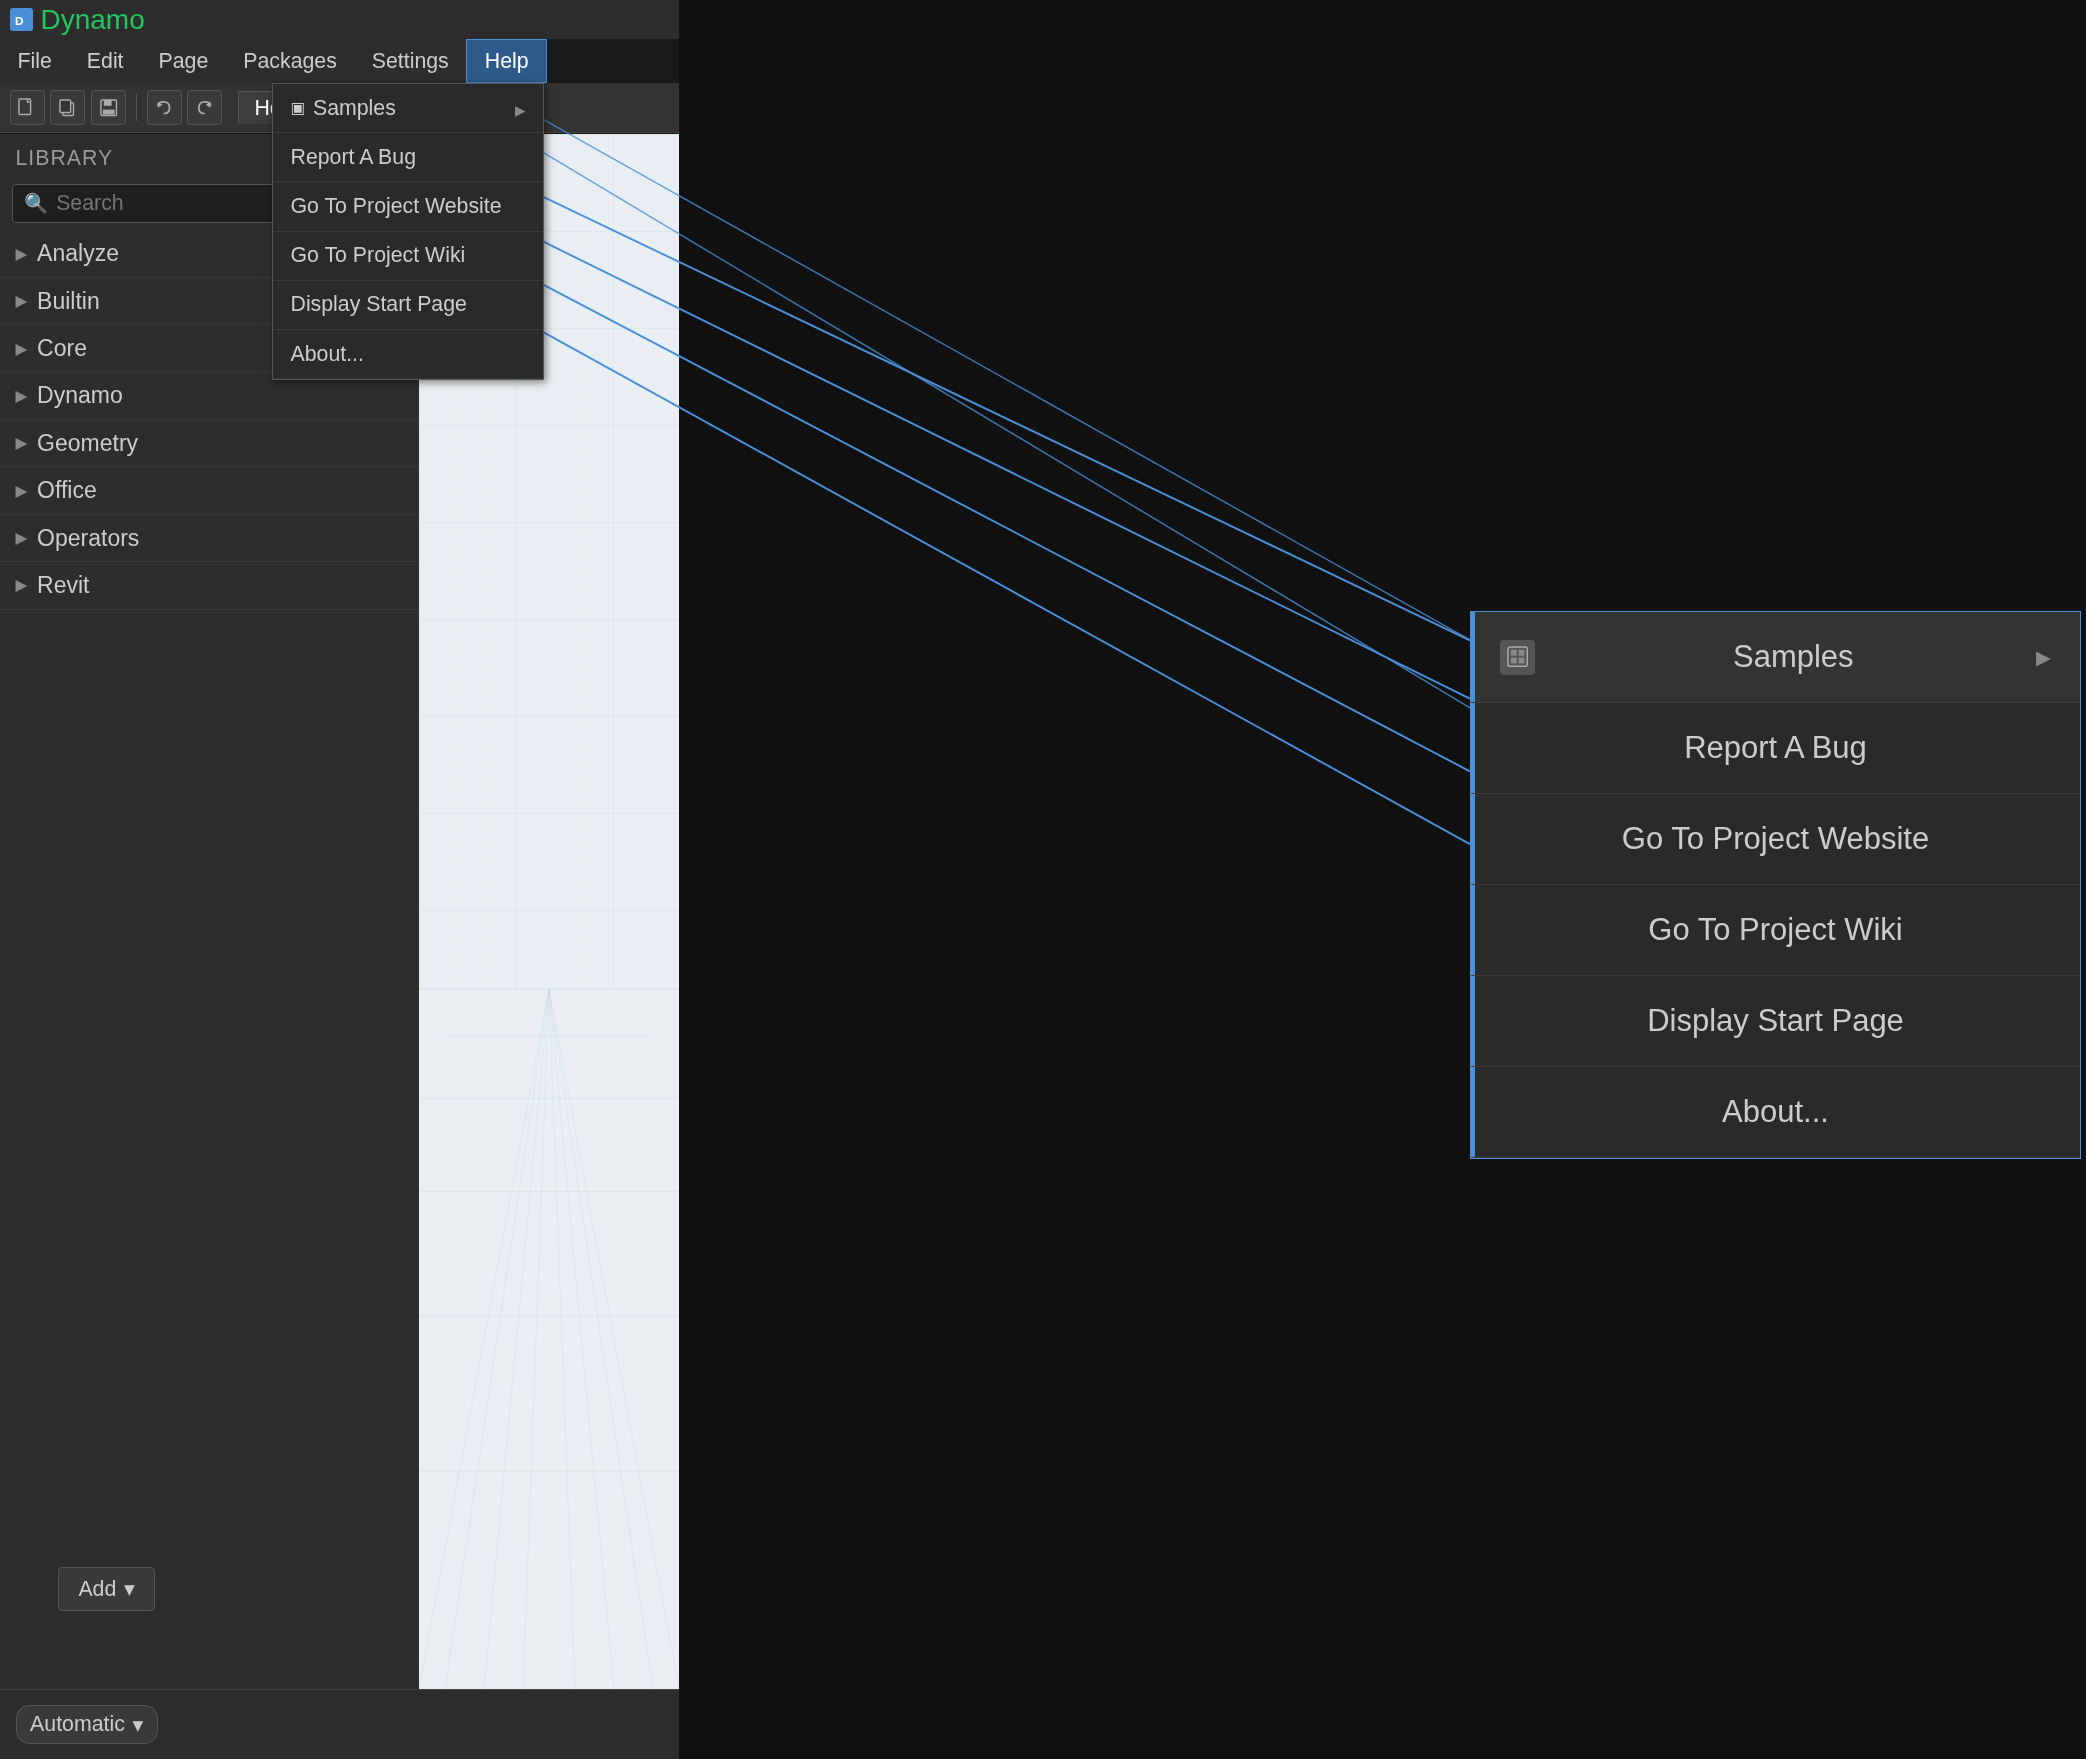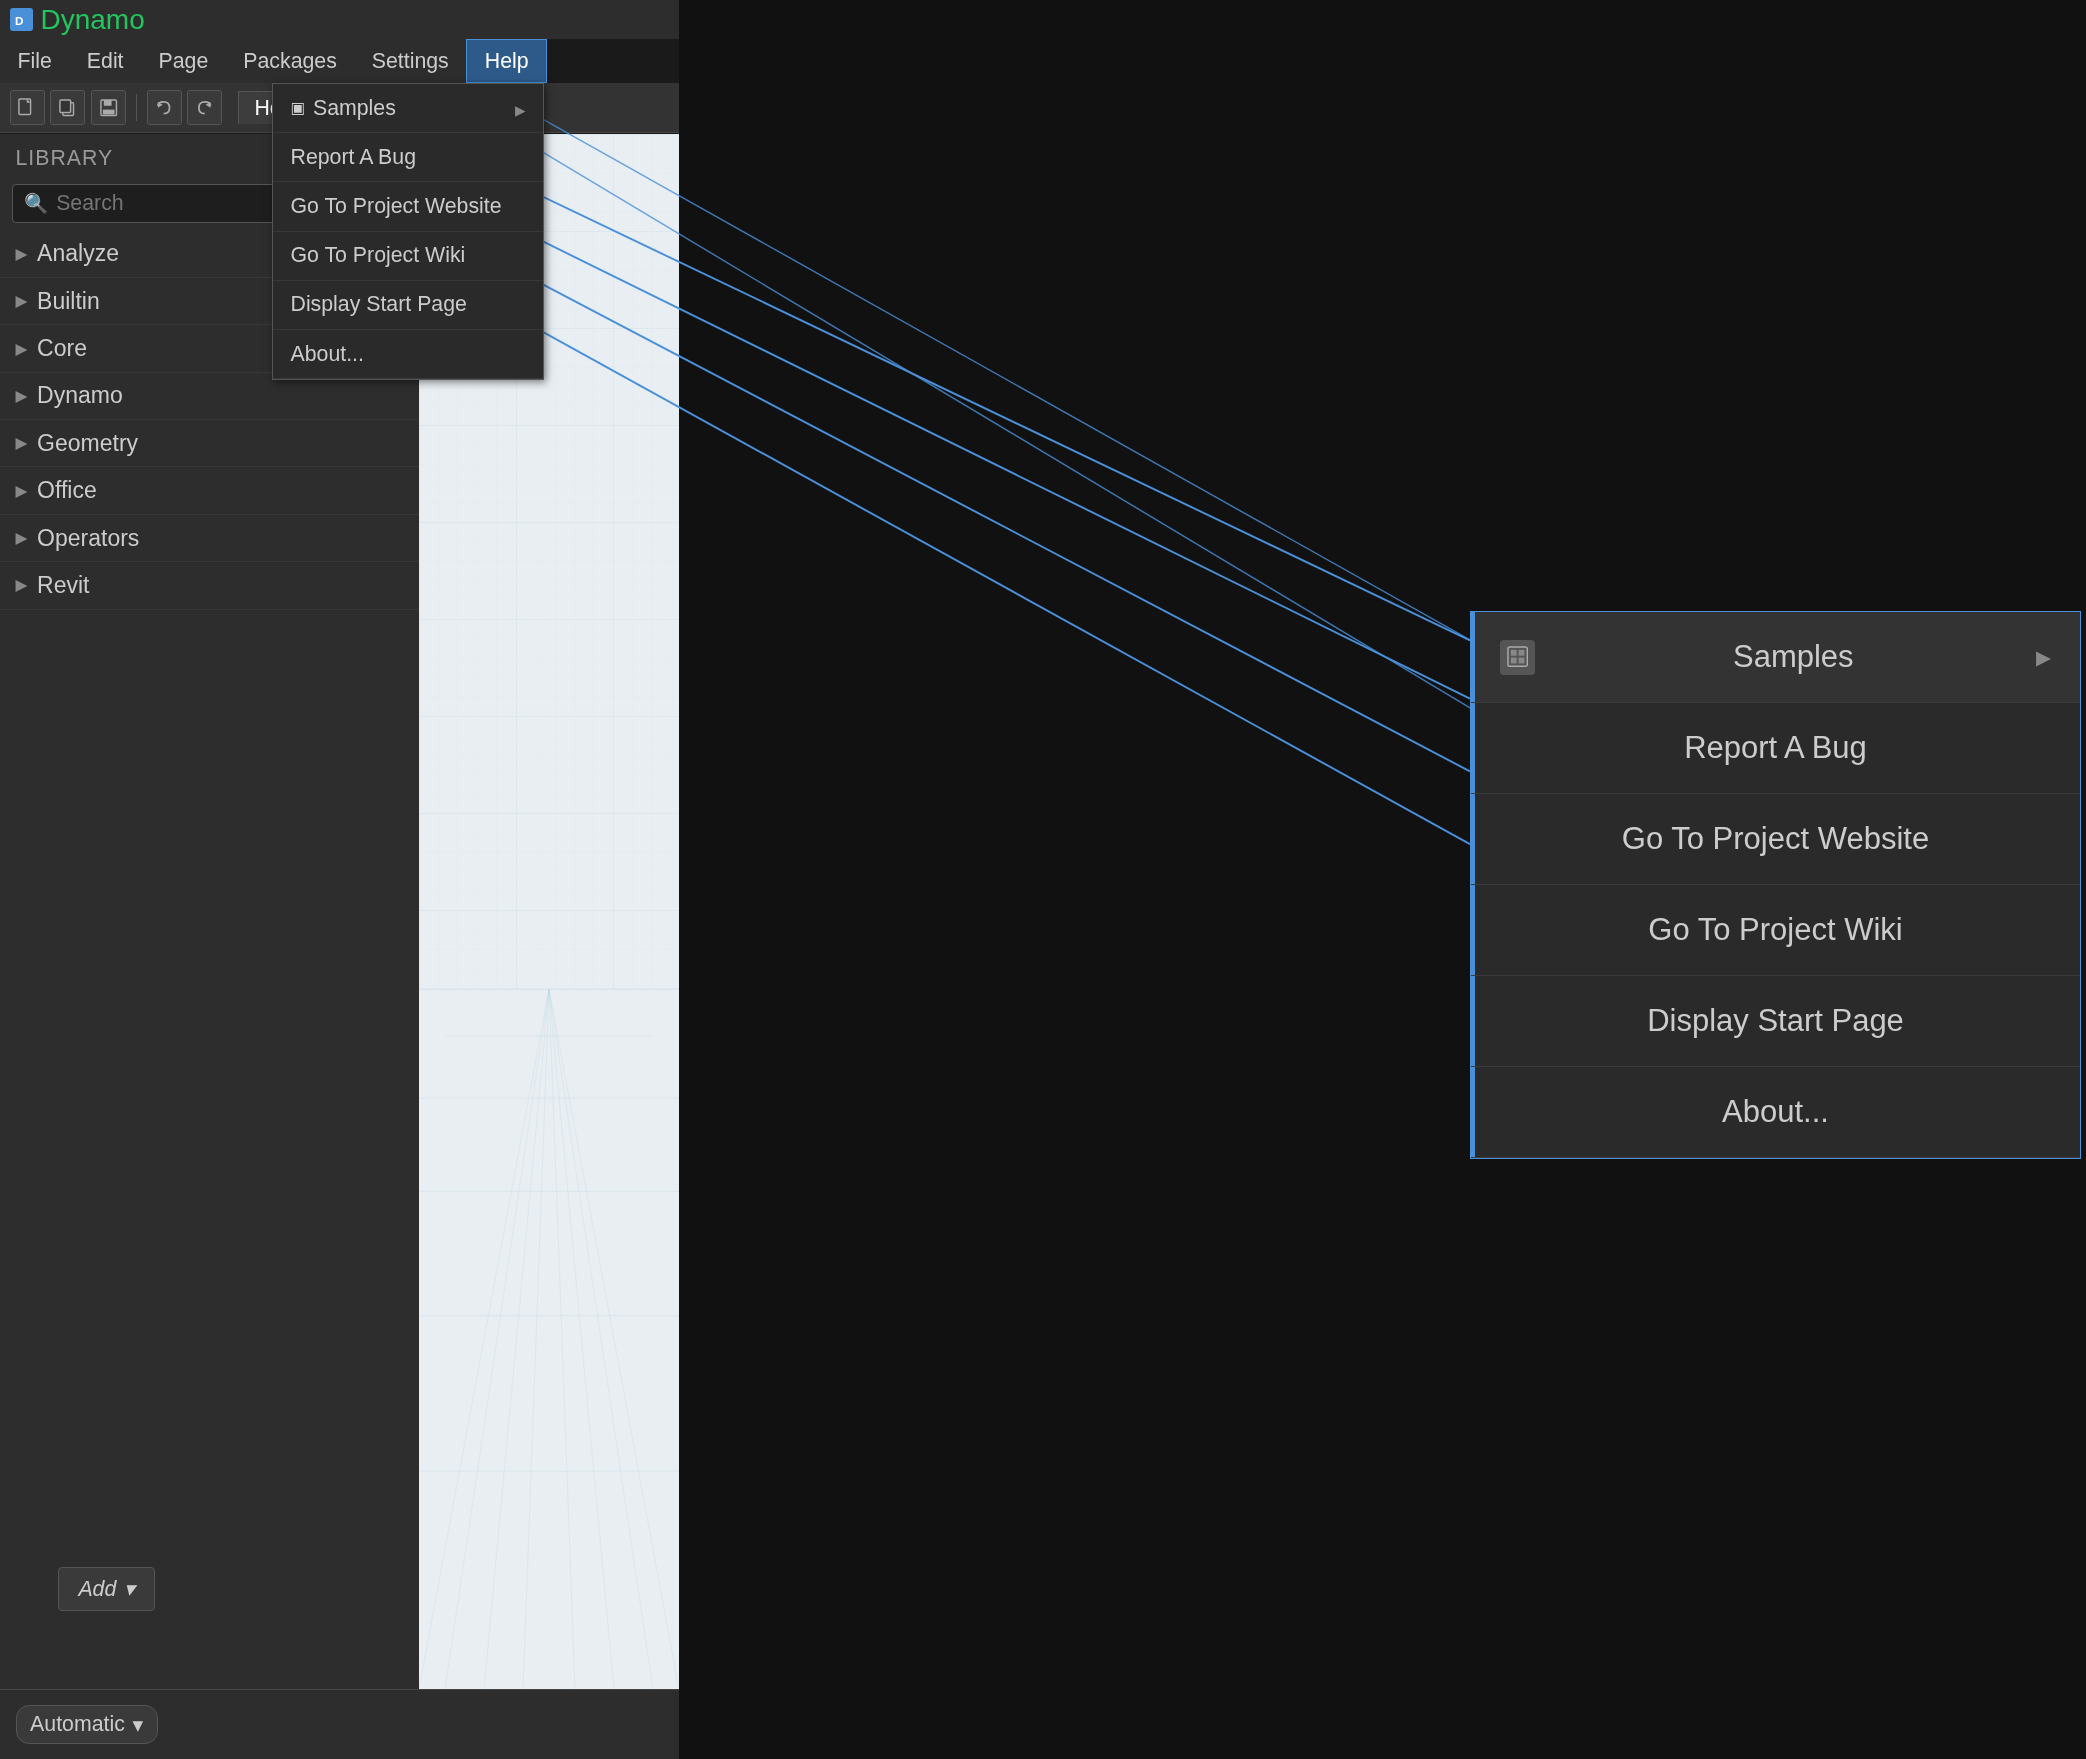--- a/index.html
+++ b/index.html
@@ -175,21 +175,20 @@
       background: #3a3a3a;
       border: 1px solid #555;
       border-radius: 3.9px;
       padding: 7.8px 19.4px;
       font-size: 21.3px;
       color: #ccc;
       cursor: pointer;
       display: flex;
       align-items: center;
       gap: 7.8px;
-      font-style: italic;
     }
 
     
     #canvas-area {
       position: absolute;
       top: 134px;
       left: 419px;
       width: calc(679px - 419px);
       height: calc(1759px - 134px - 70px);
       background: #e8e8e8;

